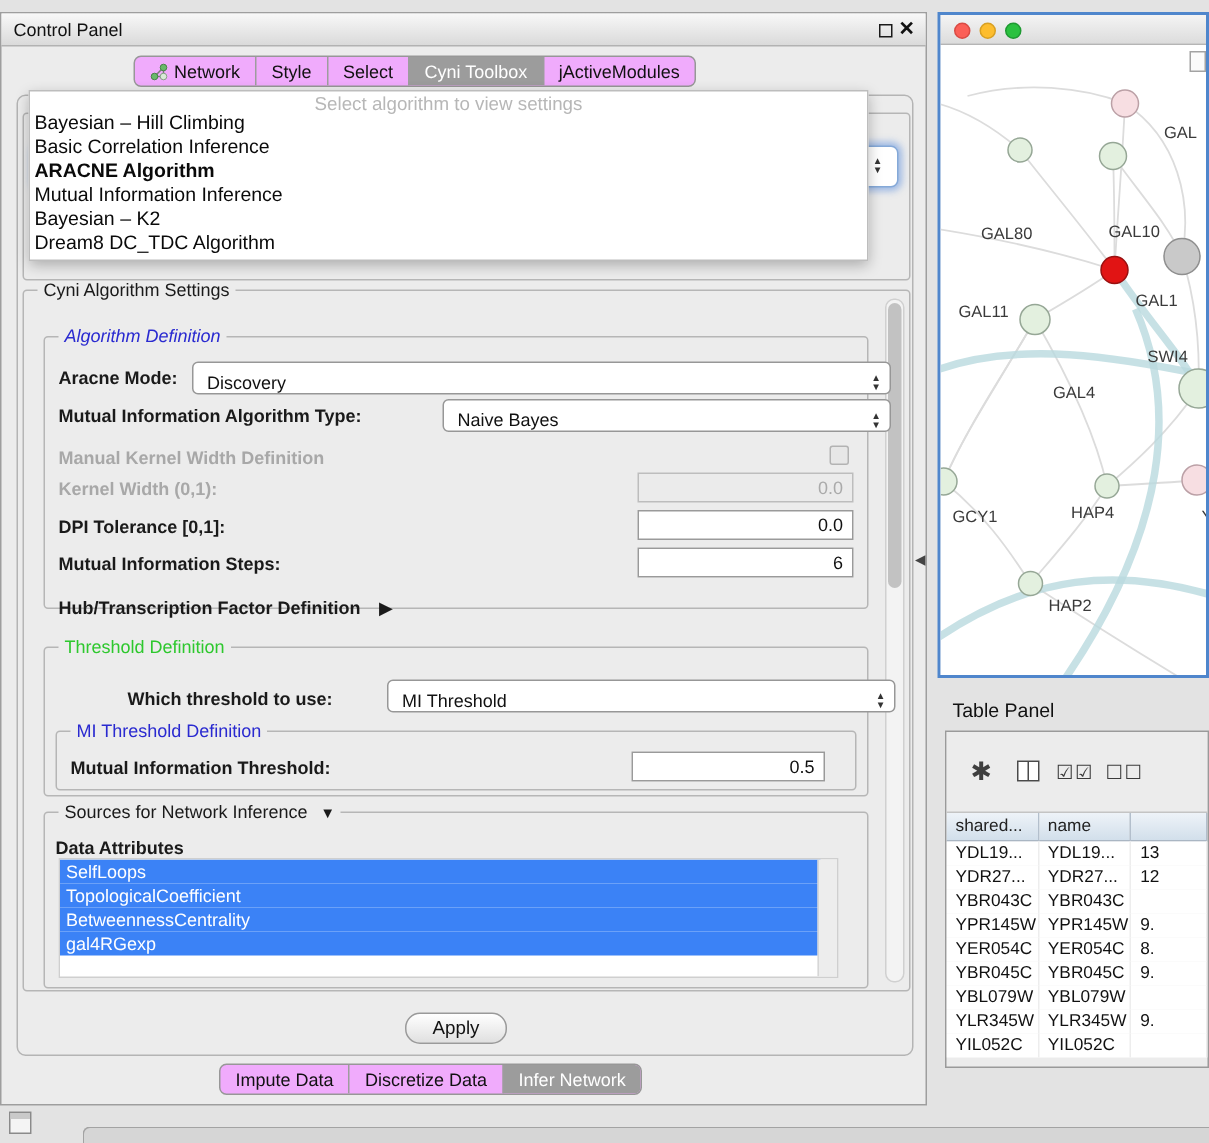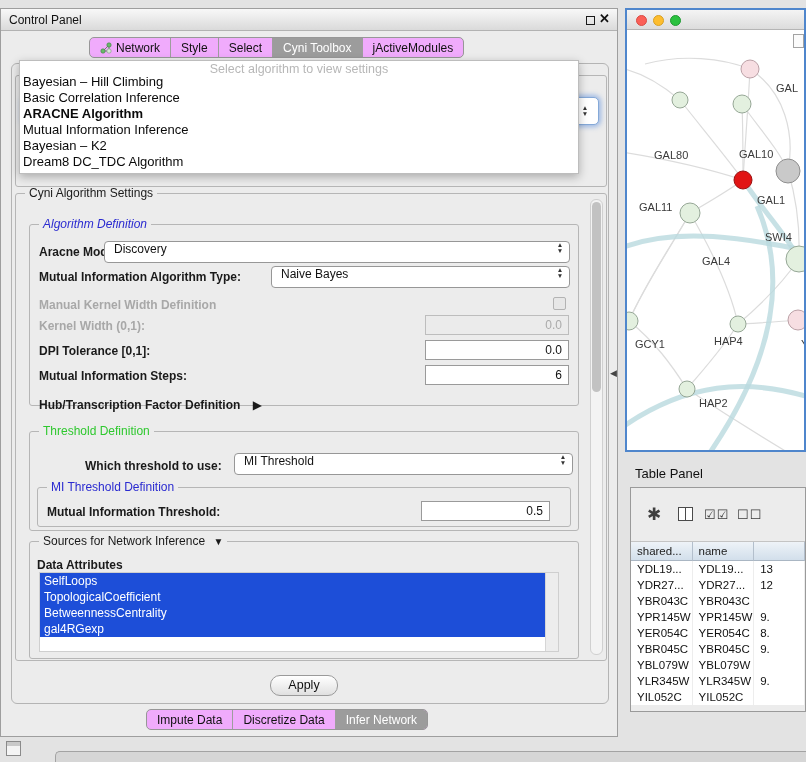--- a/index.html
+++ b/index.html
@@ -40,21 +40,21 @@
 
   .g-settings { left:14px; top:184px; width:592px; height:468px; }
   .g-algdef   { left:28px; top:215px; width:550px; height:182px;font-style:italic; }
   .g-threshold{ left:28px; top:422px; width:550px; height:100px; }
   .g-mithresh { left:36px; top:478px; width:534px; height:40px; }
   .g-sources  { left:28px; top:532px; width:550px; height:118px; }
 
   .label { position:absolute; font-size:12px; font-weight:bold; color:#1a1a1a; white-space:nowrap; }
   .label.disabled { color:#a8a8a8; }
 
-  .combo { position:absolute; height:22px; background:#fff; border:1px solid #979797; border-radius:4px; display:flex; align-items:flex-start; }
+  .combo { position:absolute; height:22px; background:#fff; border:1px solid #979797; border-radius:4px; display:flex; align-items:flex-end;margin-left:24px; }
   .combo-value { flex:1; padding-left:9px; font-size:12px; color:#111; }
   .combo-arrows { width:16px; display:flex; flex-direction:column; align-items:center; justify-content:center; font-size:6.5px; line-height:6px; color:#333; padding-right:2px; }
   .cb-aracne { left:103px; top:232px; width:466px; }
   .cb-mitype { left:270px; top:257px; width:299px; }
   .cb-which  { left:233px; top:444px; width:339px; }
 
   .field { position:absolute; height:20px; background:#fff; border:1px solid #9a9a9a; font-size:12px; color:#111; display:flex; align-items:center; justify-content:flex-end; padding-right:6px; }
   .field.disabled { background:#ebebeb; color:#aaa; border-color:#bdbdbd; }
   .f-kernel { left:424px; top:306px; width:144px; }
   .f-dpi    { left:424px; top:331px; width:144px; }
@@ -62,21 +62,21 @@
   .f-mith   { left:420px; top:492px; width:129px; }
 
   .checkbox { position:absolute; left:552px; top:288px; width:13px; height:13px; border:1px solid #b3b3b3; background:#e7e7e7; border-radius:2px; }
 
   .hub-row { position:absolute; left:38px; top:389px; font-size:12px; font-weight:bold; color:#1a1a1a; }
   .hub-arrow { margin-left:9px; font-size:12px; font-weight:normal; }
 
   .attr-label { position:absolute; left:36px; top:549px; }
   .attr-list { position:absolute; left:38px; top:563px; width:520px; height:80px; background:#fff; border:1px solid #cfcfcf; overflow:hidden; }
   .attr-items { position:absolute; left:0; top:0; width:507px; }
-  .attr-item { height:16px; line-height:16px; padding-left:4px; font-size:12px; color:#fff; background:#1d4ed8; }
+  .attr-item { height:16px; line-height:16px; padding-left:4px; font-size:12px; color:#fff; background:#3b82f6; }
   .attr-scroll { position:absolute; right:0; top:0; width:13px; height:100%; background:#ededed; border-left:1px solid #d6d6d6; }
 
   .settings-scroll { position:absolute; left:589px; top:190px; width:13px; height:456px; background:#f3f3f3; border:1px solid #d0d0d0; border-radius:6px; }
   .settings-thumb { position:absolute; left:1px; top:2px; width:9px; height:190px; background:#c2c2c2; border-radius:5px; }
 
   .apply-btn { position:absolute; left:269px; top:666px; width:68px; height:21px; border:1px solid #9a9a9a; border-radius:10px; background:linear-gradient(#ffffff,#e0e0e0); font-size:12.5px; color:#111; text-align:center; line-height:19px; }
 
   .splitter-arrow { position:absolute; left:610px; top:368px; font-size:9px; color:#444; z-index:5; }
 
   

